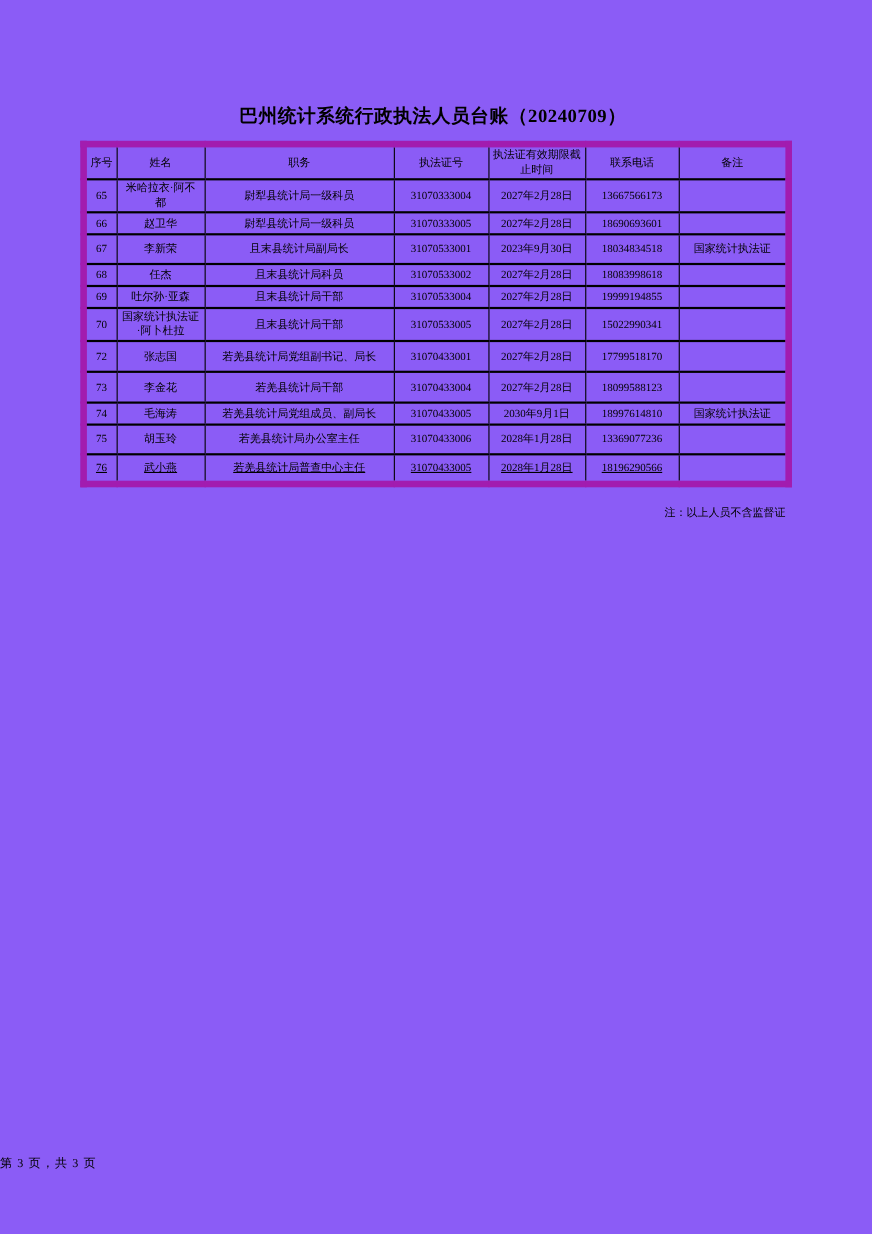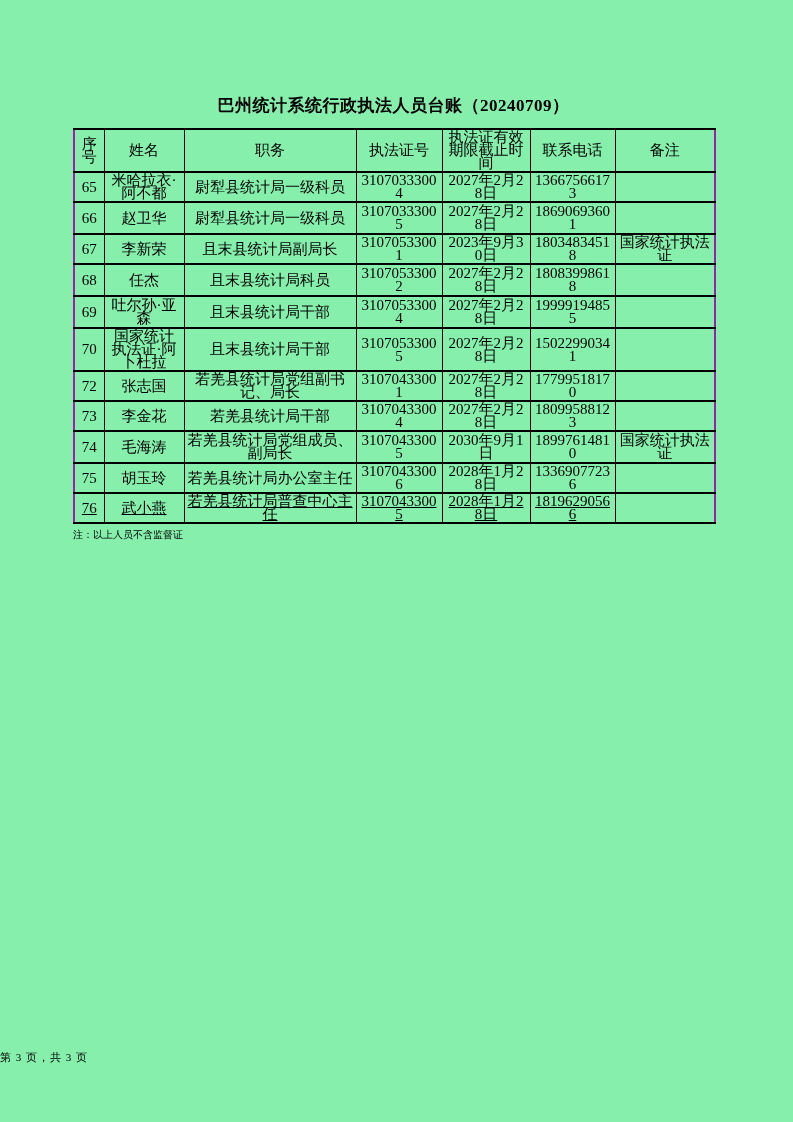--- a/index.html
+++ b/index.html
@@ -4,21 +4,21 @@
 <style>
   html, body {
     margin: 0;
     padding: 0;
     background: #ffffff;
   }
   .page {
     position: relative;
     width: 793px;
     height: 1122px;
-    background: #86efac;
+    background: #8b5cf6;
     overflow: hidden;
     font-family: "Liberation Serif", "DejaVu Serif", serif;
     color: #000000;
   }
   .sheet {
     position: absolute;
     left: 73px;
     top: 0;
     width: 641px;
   }
@@ -28,51 +28,51 @@
     font-size: 17px;
     font-weight: bold;
     letter-spacing: 0.5px;
     white-space: nowrap;
   }
   table.tbl {
     margin-top: 11px;
     width: 641px;
     border-collapse: collapse;
     table-layout: fixed;
-    border: 2px solid #a21caf;
-    font-size: 15px;
+    border: 6px solid #a21caf;
+    font-size: 10px;
     line-height: 13px;
   }
   table.tbl th,
   table.tbl td {
     border-left: 1px solid #000000;
     border-right: 1px solid #000000;
     border-top: 2px solid #000000;
     border-bottom: 2px solid #000000;
     text-align: center;
     vertical-align: middle;
     padding: 1px 3px;
     font-weight: normal;
     word-break: break-all;
     overflow: hidden;
   }
   table.tbl thead tr { height: 30px; }
-  table.tbl tbody tr { height: 32px; }
+  table.tbl tbody tr { height: 20px; }
   table.tbl tbody tr:nth-child(1)  { height: 28px; margin-left: 40px; }
   table.tbl tbody tr:nth-child(3)  { height: 27px; }
   table.tbl tbody tr:nth-child(6)  { height: 28px; margin-left: 20px; }
   table.tbl tbody tr:nth-child(7)  { height: 28px; }
   table.tbl tbody tr:nth-child(8)  { height: 28px; }
   table.tbl tbody tr:nth-child(10) { height: 27px; }
   table.tbl tbody tr:nth-child(11) { height: 27px; text-decoration: underline; }
   table.tbl tbody tr:nth-child(12) { height: 28px; }
   .note {
-    margin-top: 4px;
+    margin-top: 16px;
     font-size: 10px;
-    text-align: left;
+    text-align: right;
   }
   .footer {
     position: absolute;
     left: 0;
     top: 1050px;
     width: 793px;
     font-size: 11px;
     letter-spacing: 1px;
   }
 </style>

